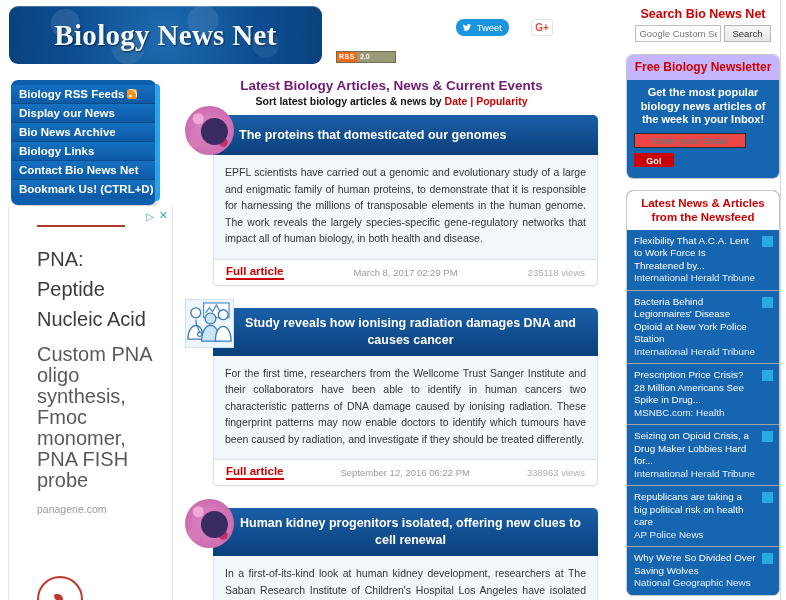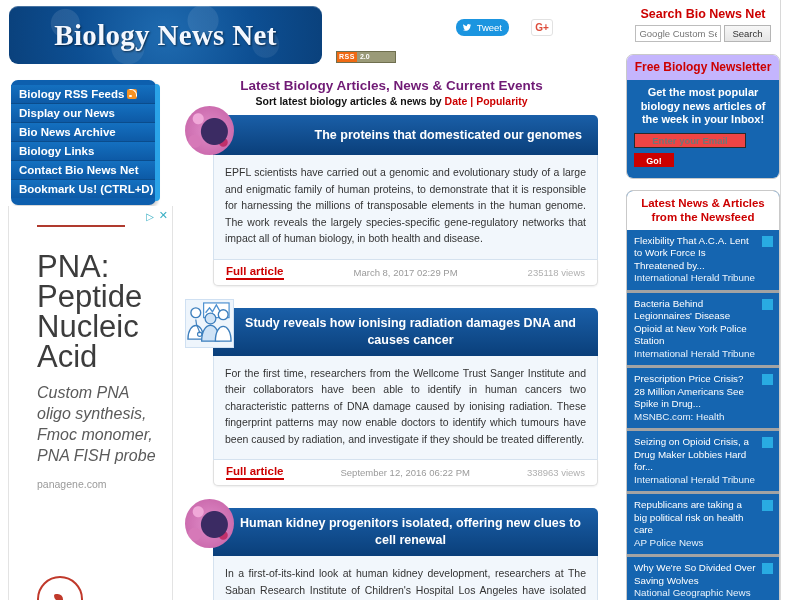--- a/index.html
+++ b/index.html
@@ -71,26 +71,26 @@
   .ad {
     position:absolute; left:8px; top:206px; width:165px; height:394px;
     border-left:1px solid #e3e3e3; border-right:1px solid #e3e3e3;
     background:#fff;
   }
   .ad-head { position:relative; height:22px; }
   .ad-choice { position:absolute; right:18px; top:5px; font-size:10px; color:#3aafc4; }
   .ad-close  { position:absolute; right:4px;  top:3px; font-size:11px; color:#3aafc4; }
   .ad-rule { position:absolute; left:28px; top:19px; width:88px; height:2px; background:#b03a2e; }
   .ad-title {
-    margin:24px 0 0 28px; width:120px;
-    font-size:31px; line-height:30px; color:#3c3c3c; font-weight:400;
+    margin:16px 0 0 28px; width:120px;
+    font-size:20px; line-height:30px; color:#3c3c3c; font-weight:400;
   }
   .ad-body {
     margin:10px 0 12px 28px; width:120px;
-    font-size:16px; line-height:21px; color:#5a5a5a;font-style:italic;
+    font-size:20px; line-height:21px; color:#5a5a5a;
   }
   .ad-url { margin:8px 0 0 28px; font-size:10.5px; color:#9a9a9a; }
   .ad-logo {
     position:absolute; left:28px; bottom:-22px; width:46px; height:46px;
     border:2px solid #c0392b; border-radius:50%;
   }
   .ad-logo::after{
     content:""; position:absolute; left:15px; top:16px; width:9px; height:7px;
     background:#c0392b; border-radius:2px 6px 2px 6px;
   }
@@ -151,21 +151,21 @@
       radial-gradient(circle at 50% 50%, #e08cc8 0%, #c45fa4 100%);
   }
   .thumb-people {
     width:100%; height:100%; background:#eaf2fb; border:1px solid #cfe0f2;
   }
 
   .art-head {
     margin-left:28px; min-height:40px;
     background: linear-gradient(180deg,#1a5fa8 0%, #0a3f7a 100%);
     border-radius:5px 5px 0 0;
-    display:flex; align-items:center; justify-content:flex-end;
+    display:flex; align-items:center; justify-content:flex-start;
     padding:7px 16px 7px 26px;
   }
   .art-head h2 {
     margin:0; color:#fff; font-size:12.5px; font-weight:bold;
     text-align:center; line-height:17px;
   }
   .art-body {
     margin-left:28px;
     background:#f2f7fc; border:1px solid #d5e2ef; border-top:none;
     padding:9px 11px 12px 11px;
@@ -234,21 +234,21 @@
   .feed-box {
     margin:11px 6px 0 6px; border:1px solid #c9c9c9; border-radius:7px;
     overflow:hidden; background:#1565b0;
   }
   .feed-head {
     text-align:center; color:#cc0000; font-size:11.5px; font-weight:bold;
     padding:5px 4px; line-height:14.5px; background:#fff;
   }
   .feed-item {
     position:relative; padding:5px 22px 5px 7px;
-    border-bottom:3px solid #a3a3a3;
+    border-bottom:1px solid #a3a3a3;
     background:#1565b0;
   }
   .feed-item:last-child { border-bottom:none; }
   .feed-title { color:#ffffff; font-size:9.8px; line-height:12.5px; }
   .feed-src   { color:#e8f2fb; font-size:9.8px; line-height:12.5px; }
   .feed-sq {
     position:absolute; right:6px; top:6px; width:11px; height:11px;
     background:#29abe2;
   }
 </style>

